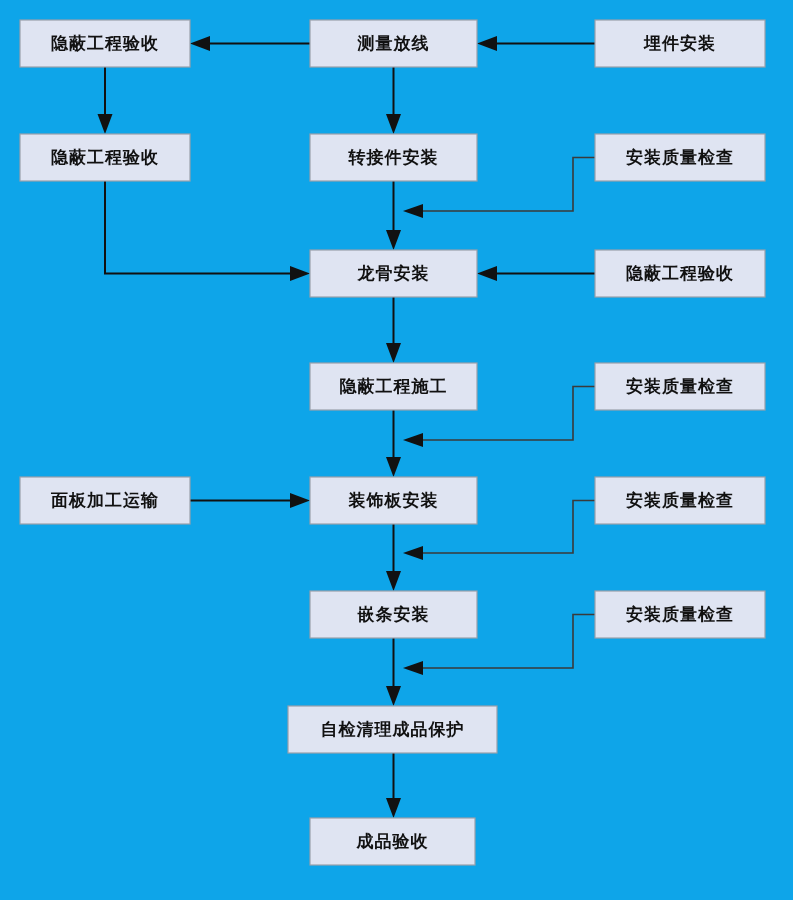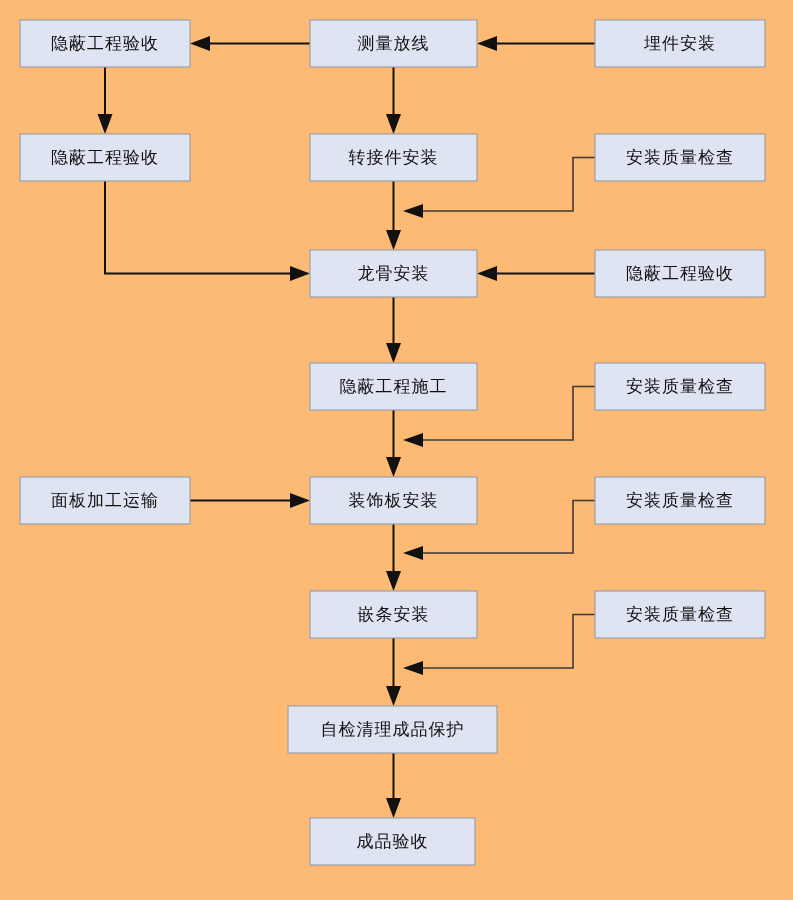--- a/index.html
+++ b/index.html
@@ -10,21 +10,22 @@
   body {
     width: 793px;
     height: 900px;
     font-family: "Liberation Sans", "DejaVu Sans", sans-serif;
     overflow: hidden;
   }
   #flowchart-root {
     position: relative;
     width: 793px;
     height: 900px;
-    background: #fdba74;
+    background: #0ea5e9;
+    font-weight: bold;
   }
   svg.fc {
     position: absolute;
     left: 0;
     top: 0;
     width: 793px;
     height: 900px;
   }
   .node-rect {
     fill: #dfe4f2;

